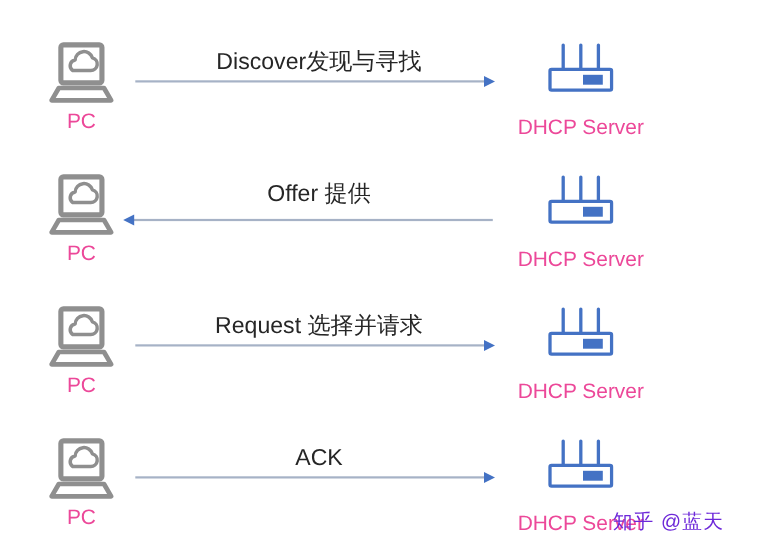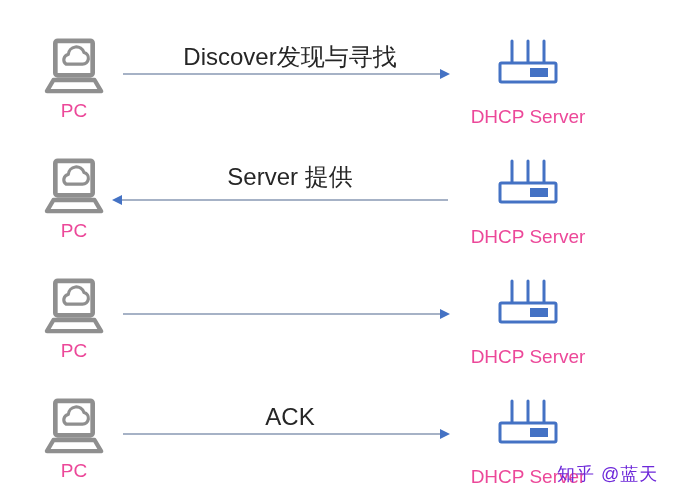--- a/index.html
+++ b/index.html
@@ -23,21 +23,21 @@
   .pc-node{left:40px;width:68px;top:0;}
   .pc-node svg{display:block;margin:2px auto 0 auto;}
   .pc-node .label{margin-top:6px;}
 
   .server-node{left:460px;width:136px;top:0;}
   .server-node svg{display:block;margin:2px auto 0 auto;}
   .server-node .label{margin-top:20px;}
 
   .msg{
     position:absolute;left:130px;width:320px;top:8px;height:26px;
-    text-align:center;font-size:24px;line-height:26px;color:#262626;
+    text-align:center;font-size:21px;line-height:26px;color:#262626;
     white-space:nowrap;
   }
   .arrow{position:absolute;left:112px;width:338px;height:12px;top:32px;}
   .row-2 .arrow{top:38px;}
   .arrow .line{position:absolute;top:5px;height:2px;background:#a6b2c6;}
   .arrow.dir-right .line{left:11px;right:8px;}
   .arrow.dir-left  .line{left:9px;right:2px;}
   .arrow .head{position:absolute;width:0;height:0;top:1px;}
   .arrow.dir-right .head{
     right:0;
@@ -103,40 +103,41 @@
     </div>
   </section>
 
   <section class="row row-2">
     <div class="node pc-node">
       <svg class="icon-laptop" width="60" height="56" stroke="#8f8f8f">
           <use href="#icon-laptop"></use>
         </svg>
       <div class="label">PC</div>
     </div>
-    <div class="msg">Server 提供</div>
+    <div class="msg">Offer 提供</div>
     <div class="arrow dir-left">
       <span class="line"></span>
       <span class="head"></span>
     </div>
     <div class="node server-node">
       <svg class="icon-router-stroke" width="60" height="48" stroke="#4472c4">
           <use href="#icon-router" class="icon-router-fill"></use>
         </svg>
       <div class="label">DHCP Server</div>
     </div>
   </section>
 
   <section class="row row-3">
     <div class="node pc-node">
       <svg class="icon-laptop" width="60" height="56" stroke="#8f8f8f">
           <use href="#icon-laptop"></use>
         </svg>
       <div class="label">PC</div>
     </div>
+    <div class="msg">Request 选择并请求</div>
     <div class="arrow dir-right">
       <span class="line"></span>
       <span class="head"></span>
     </div>
     <div class="node server-node">
       <svg class="icon-router-stroke" width="60" height="48" stroke="#4472c4">
           <use href="#icon-router" class="icon-router-fill"></use>
         </svg>
       <div class="label">DHCP Server</div>
     </div>

